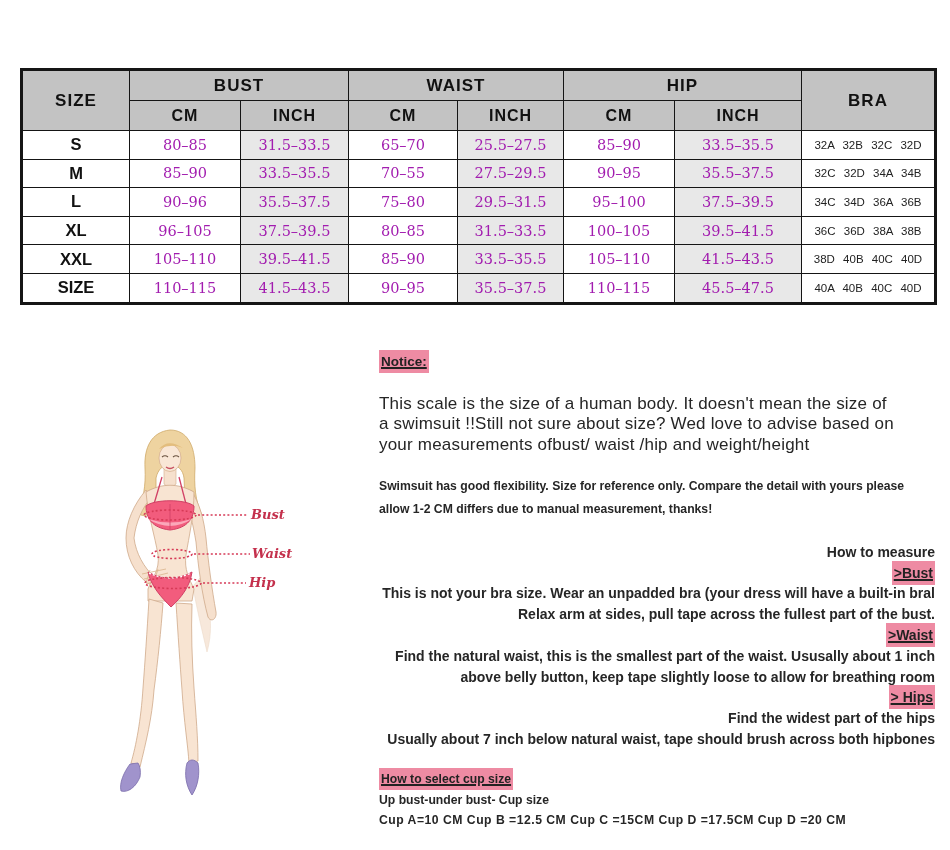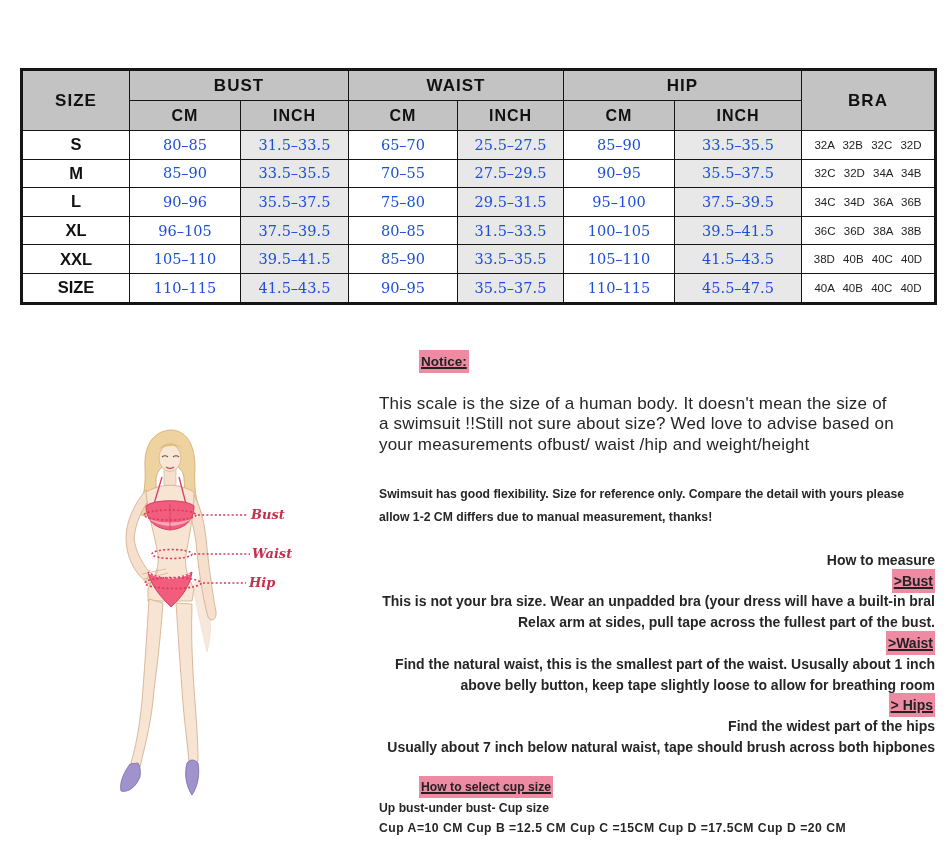--- a/index.html
+++ b/index.html
@@ -16,41 +16,40 @@
   .size-table th,.size-table td{
     border:1.5px solid #151515;text-align:center;vertical-align:middle;
     padding:0;overflow:hidden;white-space:nowrap;
   }
   .size-table thead th{
     background:#c3c3c3;font-weight:bold;font-size:17px;letter-spacing:1px;color:#111;
     height:29px;font-family:"Liberation Sans",sans-serif;
   }
   .size-table thead .sub th{font-size:16px;}
   .size-table tbody td{
-    height:27.6px;font-family:"DejaVu Serif",serif;font-size:14.5px;color:#1d4ed8;
+    height:27.6px;font-family:"DejaVu Serif",serif;font-size:14.5px;color:#a21caf;
     background:#ffffff;
   }
   .size-table tbody td.size-cell{
     font-family:"Liberation Sans",sans-serif;font-weight:bold;font-size:16.5px;color:#111;
   }
   .size-table tbody td.inch{background:#e8e8e8;}
   .size-table tbody td.bra-cell{
     font-family:"Liberation Sans",sans-serif;font-size:11.5px;word-spacing:5px;color:#222;margin-left:34px;
   }
   
   .notes{position:absolute;left:379px;top:351px;width:558px;color:#262626;}
   .hl{
     background:#ee8ba3;color:#222;
     text-decoration:underline;text-decoration-thickness:1.5px;text-underline-offset:1px;
     padding:4px 2px;
-    margin-left:40px;
   }
   .n-head{font-size:13.5px;font-weight:bold;line-height:21px;}
   .para1{margin:22px 0 0 0;max-width:522px;font-size:17px;font-weight:normal;line-height:20.3px;letter-spacing:.2px;}
-  .para2{margin:28px 0 0 0;max-width:556px;font-size:12.2px;font-weight:bold;line-height:23px;}
+  .para2{margin:20px 0 0 0;max-width:556px;font-size:12.2px;font-weight:bold;line-height:23px;}
   .measure-block{margin-top:21px;font-size:14px;font-weight:bold;line-height:20.8px;max-width:556px;text-align:right;}
   .cup-block{margin-top:19px;font-size:12.2px;font-weight:bold;line-height:20.8px;max-width:556px;}
   .cup-values{letter-spacing:.5px;}
   
   .figure-wrap{position:absolute;left:88px;top:420px;width:290px;height:400px;}
   .fig-label{
     font-family:"DejaVu Serif",serif;font-style:italic;font-weight:bold;
     font-size:13px;fill:#c4304c;
   }
 </style>

